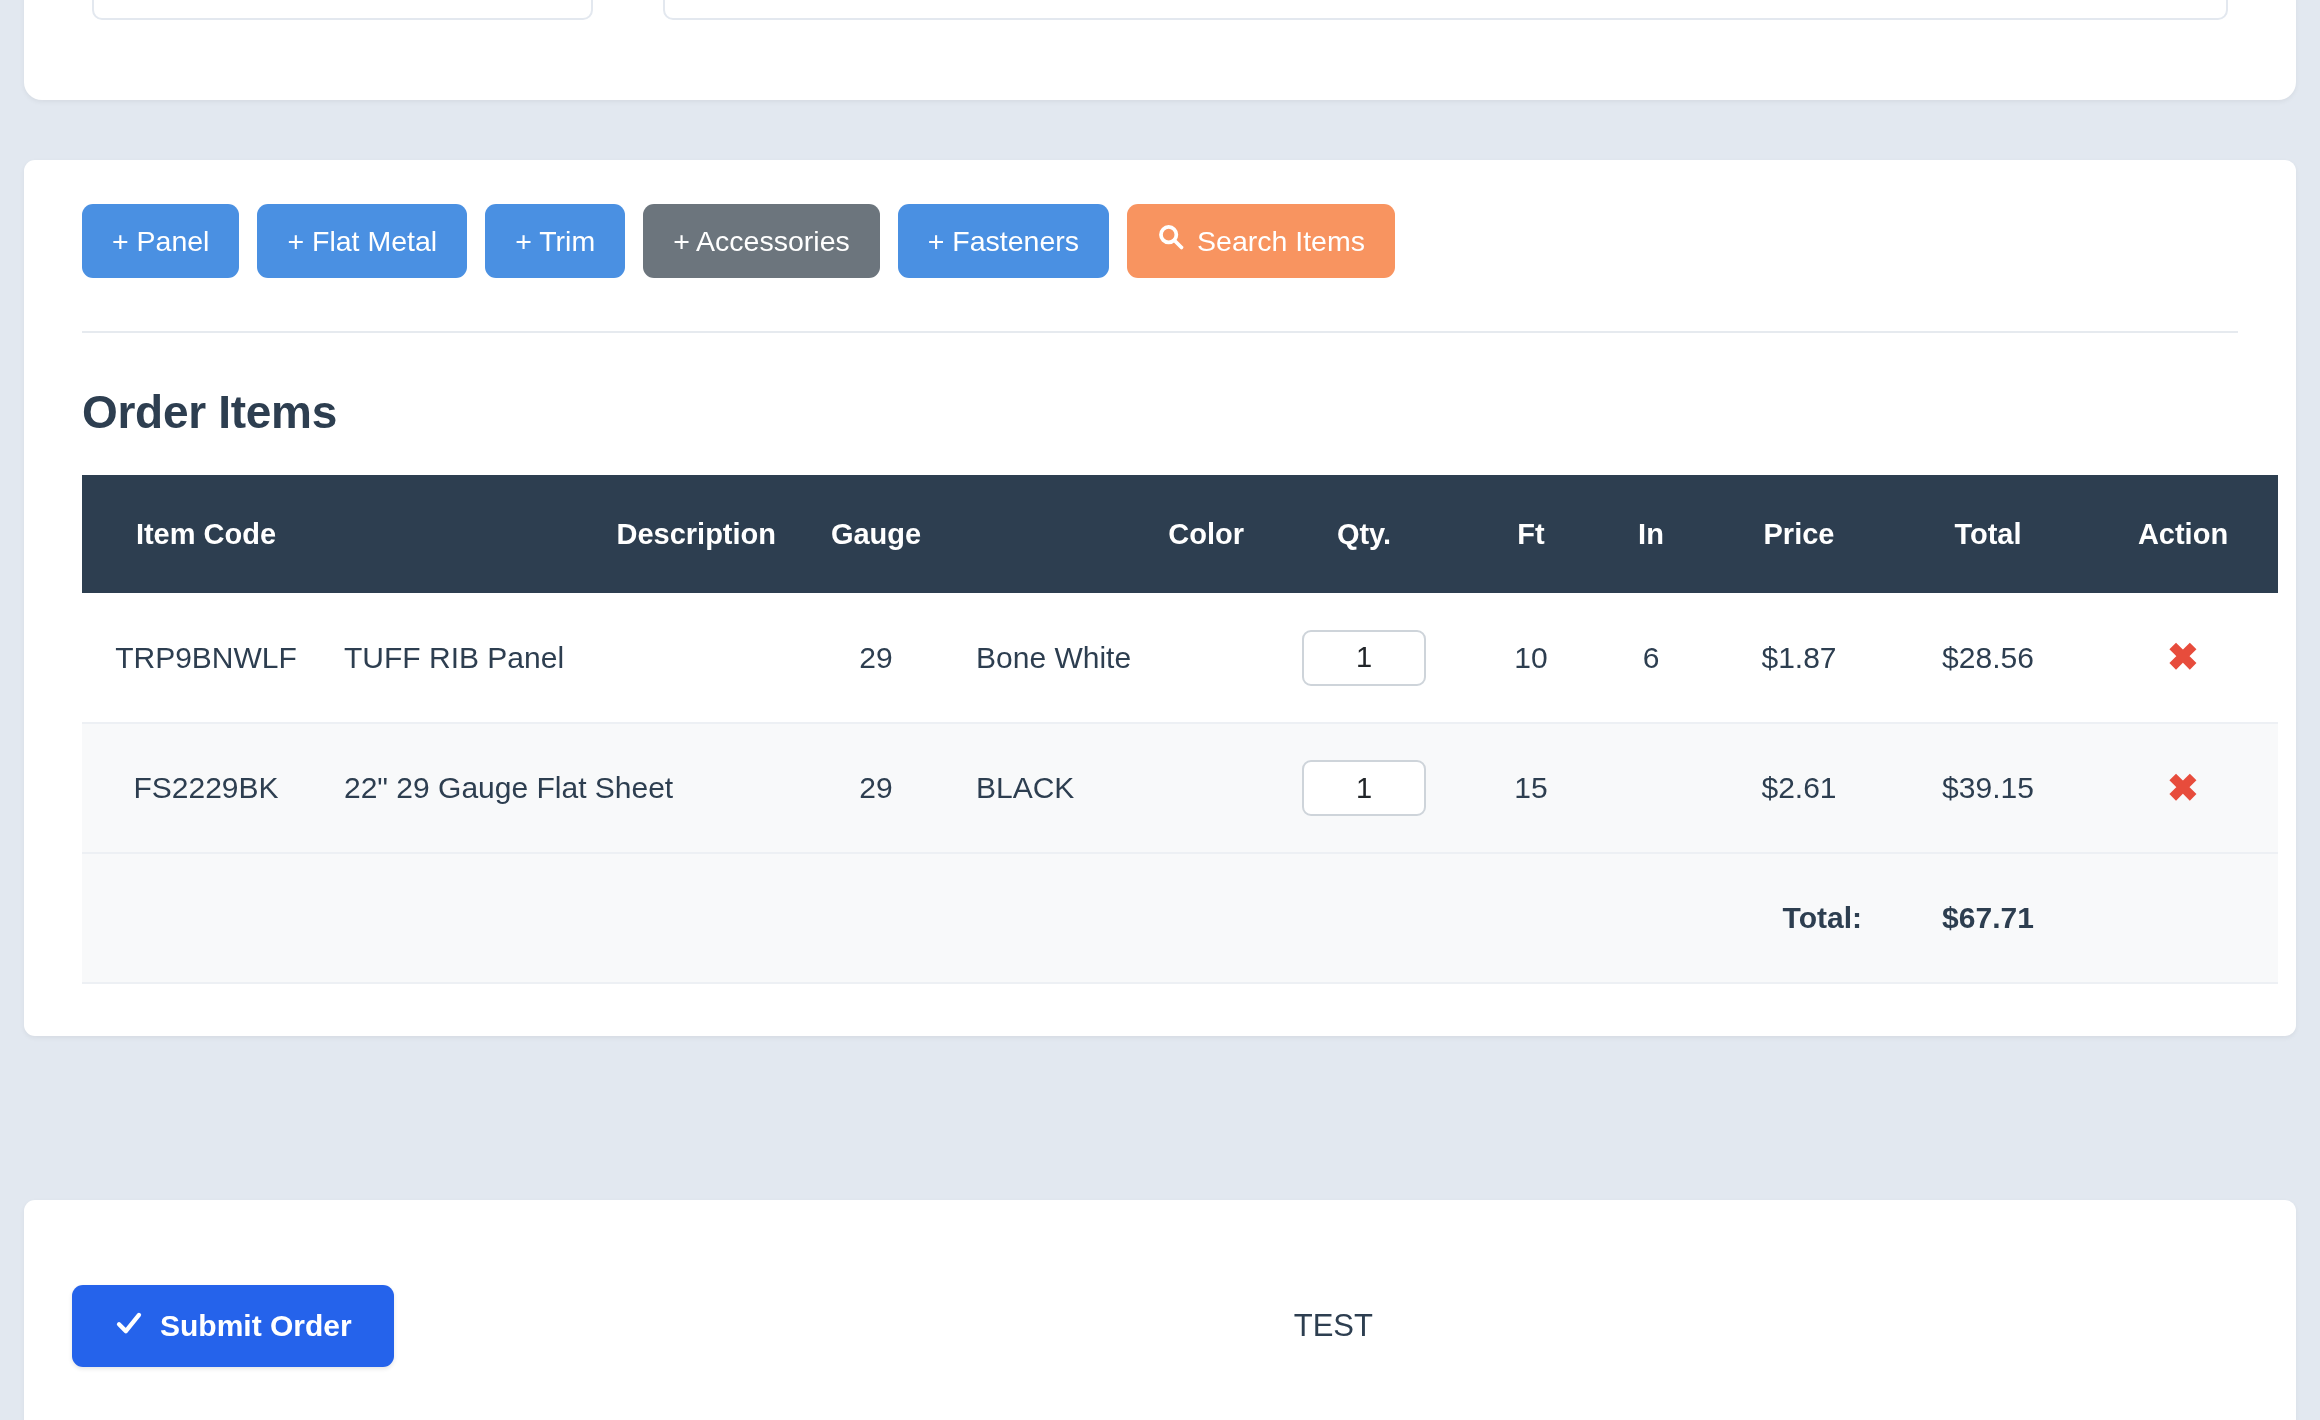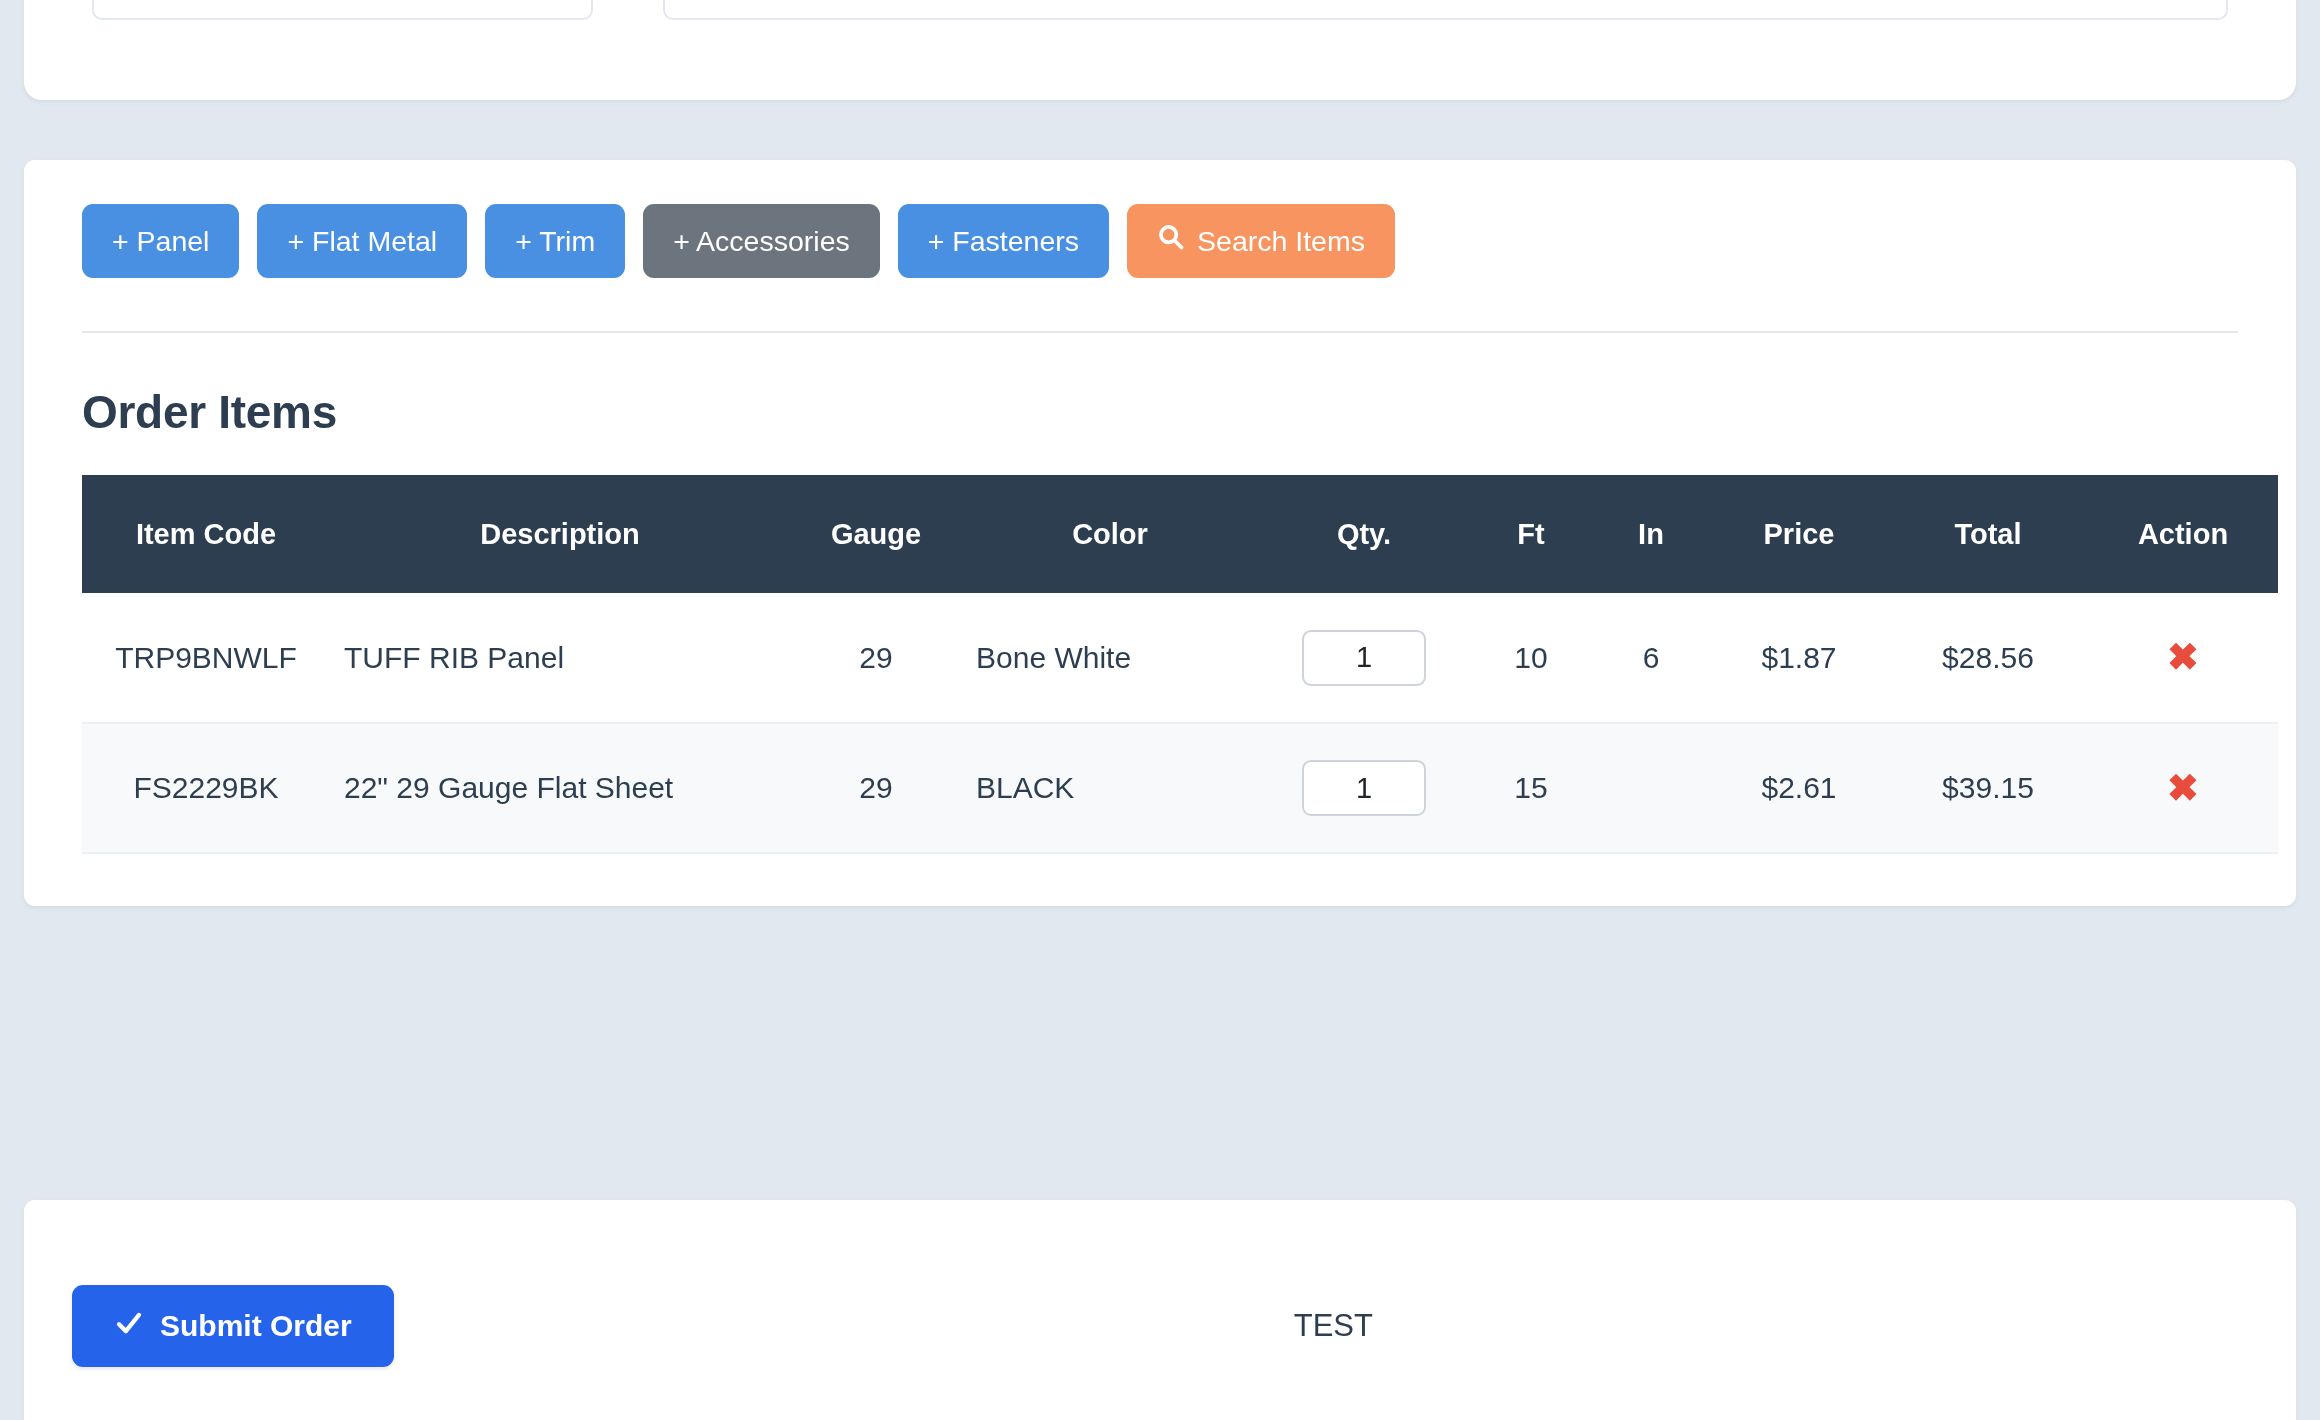--- a/index.html
+++ b/index.html
@@ -121,21 +121,21 @@
     padding: 0 14px;
     border-bottom: 2px solid #edf0f4;
   }
   tr.row-alt td { background: #f8f9fa; }
   tr.row-alt td { border-bottom: 4px solid #dde3ea; }
 
   td.c-center { text-align: center; }
   td.c-left   { text-align: left; }
 
   th.h-center { text-align: center; }
-  th.h-left   { text-align: center; }
+  th.h-left   { text-align: right; }
 
   .col-code  { width: 248px; }
   .col-desc  { width: 460px; }
   .col-gauge { width: 172px; }
   .col-color { width: 296px; }
   .col-qty   { width: 212px; }
   .col-ft    { width: 122px; }
   .col-in    { width: 118px; }
   .col-price { width: 178px; }
   .col-total { width: 200px; }
@@ -307,20 +307,25 @@
             <input class="qty-input" type="text" value="1" style="">
           </td>
           <td class="c-center">15</td>
           <td class="c-center"></td>
           <td class="c-center">$2.61</td>
           <td class="c-center">$39.15</td>
           <td class="c-center">
             <span class="del-x">✖</span>
           </td>
         </tr>
+        <tr class="total-row">
+          <td colspan="8" class="lbl">Total:</td>
+          <td class="val">$67.71</td>
+          <td></td>
+        </tr>
       </tbody>
     </table>
   </div>
 
   <div class="card card-footer">
     <button class="submit-btn">
       <span class="sicon">
         <svg width="30" height="30" viewBox="0 0 24 24" fill="none" stroke="#ffffff" stroke-width="3.4" stroke-linecap="round" stroke-linejoin="round">
           <polyline points="4,13 9.5,18.5 20,5.5"></polyline>
         </svg>

